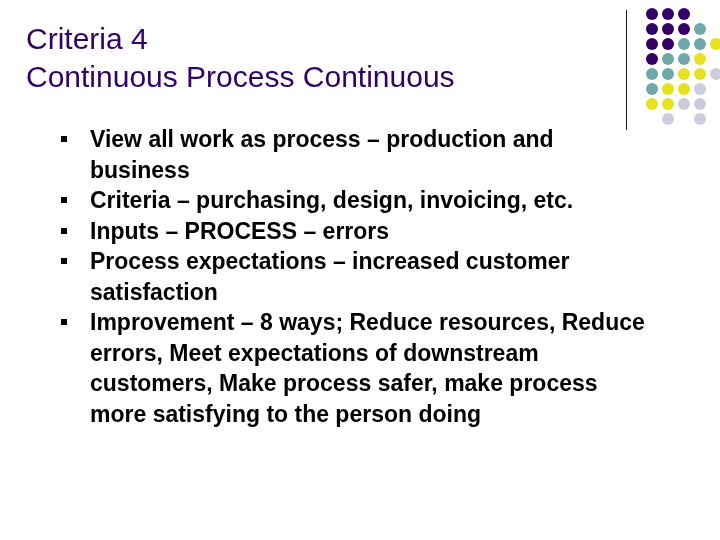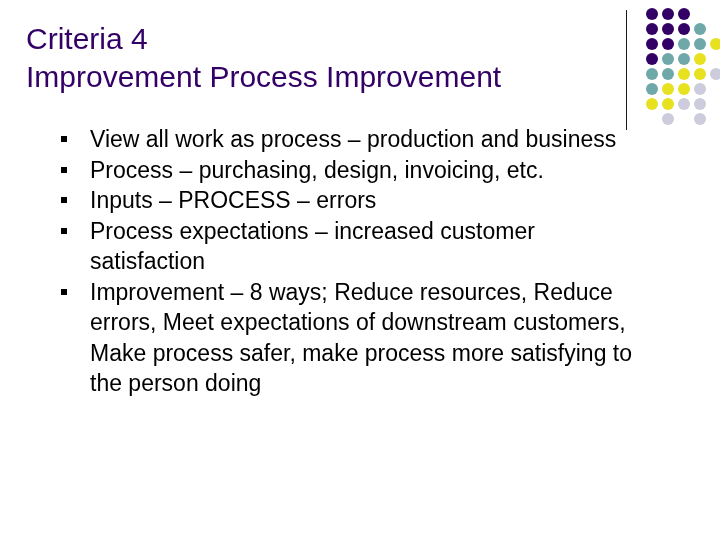--- a/index.html
+++ b/index.html
@@ -68,41 +68,42 @@
     margin: 0;
     padding: 0;
   }
   .bullet-item {
     position: relative;
     padding-left: 36px;
     margin: 0 0 0 0;
     color: #000000;
     font-size: 23px;
     line-height: 30.5px;
+    font-weight: bold;
   }
   .bullet-marker {
     position: absolute;
     left: 7px;
     top: 12px;
     width: 6px;
     height: 6px;
     background: #000000;
   }
   .bullet-text {
     display: block;
   }
 </style>
 </head>
 <body>
 
 <div id="slide" style="background: rgb(255, 255, 255);">
 
   <div id="title-block">
     <div class="title-line" style="color: rgb(51, 0, 102);">Criteria  4</div>
-    <div class="title-line" style="color: rgb(51, 0, 102);">Improvement Process Improvement</div>
+    <div class="title-line" style="color: rgb(51, 0, 102);">Continuous Process Continuous</div>
   </div>
 
   <div id="divider" style="background: rgb(26, 26, 26);"></div>
 
   <div id="dot-grid">
       <span class="dot" style="left: 0px; top: 0px; width: 12px; height: 12px; background: rgb(51, 0, 102);"></span>
       <span class="dot" style="left: 16px; top: 0px; width: 12px; height: 12px; background: rgb(51, 0, 102);"></span>
       <span class="dot" style="left: 32px; top: 0px; width: 12px; height: 12px; background: rgb(51, 0, 102);"></span>
       <span class="dot" style="left: 0px; top: 15px; width: 12px; height: 12px; background: rgb(51, 0, 102);"></span>
       <span class="dot" style="left: 16px; top: 15px; width: 12px; height: 12px; background: rgb(51, 0, 102);"></span>
@@ -134,21 +135,21 @@
       <span class="dot" style="left: 48px; top: 105px; width: 12px; height: 12px; background: rgb(204, 204, 221);"></span>
     </div>
 
   <ul id="body-list" style="color: rgb(0, 0, 0);">
       <li class="bullet-item">
         <span class="bullet-marker"></span>
         <span class="bullet-text">View all work as process – production and business</span>
       </li>
       <li class="bullet-item">
         <span class="bullet-marker"></span>
-        <span class="bullet-text">Process – purchasing, design, invoicing, etc.</span>
+        <span class="bullet-text">Criteria – purchasing, design, invoicing, etc.</span>
       </li>
       <li class="bullet-item">
         <span class="bullet-marker"></span>
         <span class="bullet-text">Inputs – PROCESS – errors</span>
       </li>
       <li class="bullet-item">
         <span class="bullet-marker"></span>
         <span class="bullet-text">Process expectations – increased customer satisfaction</span>
       </li>
       <li class="bullet-item">

